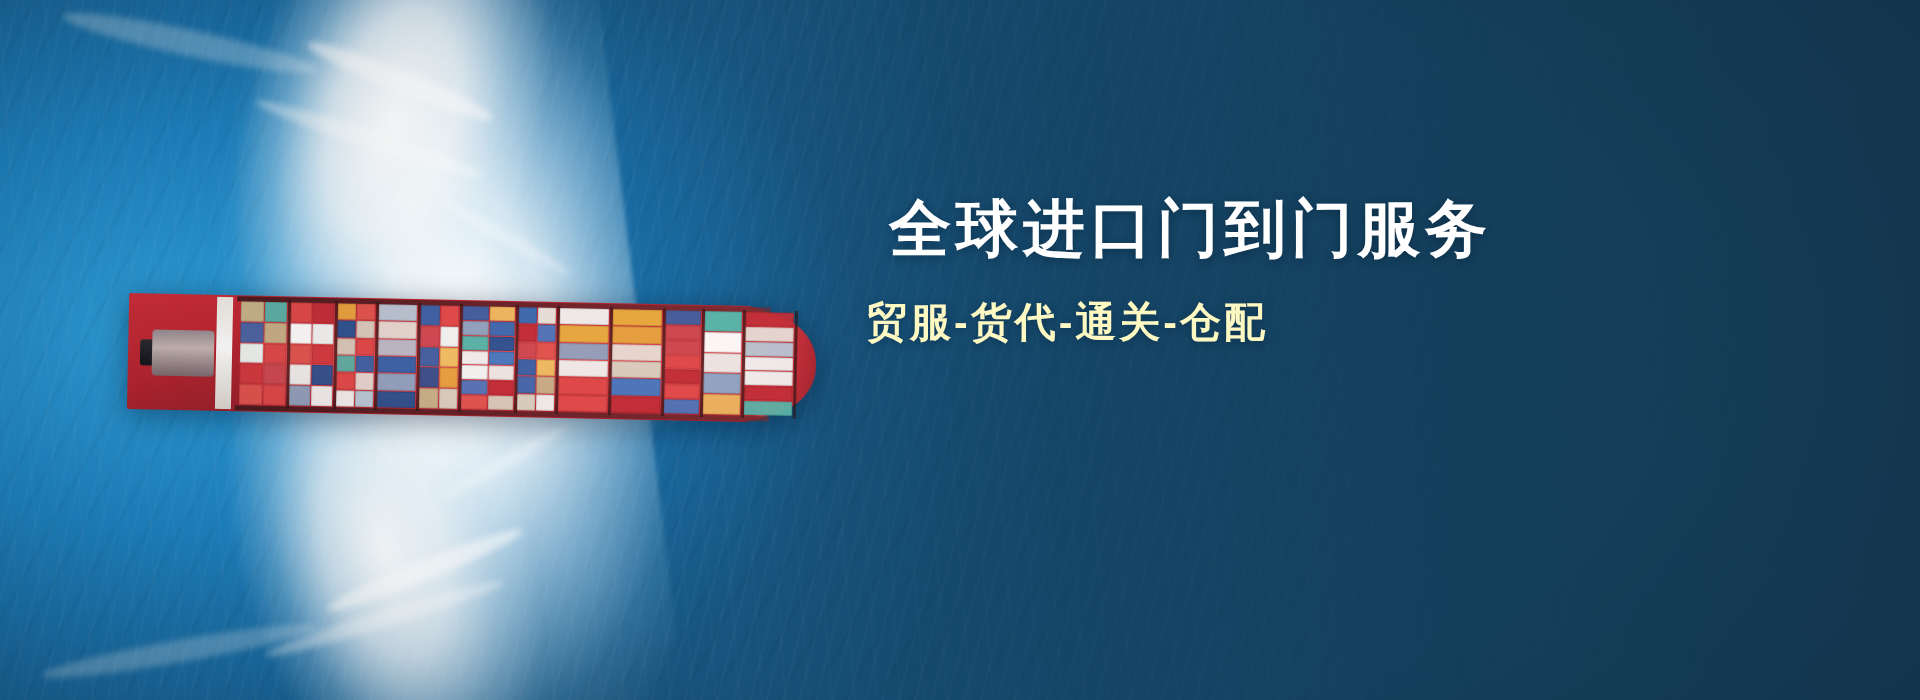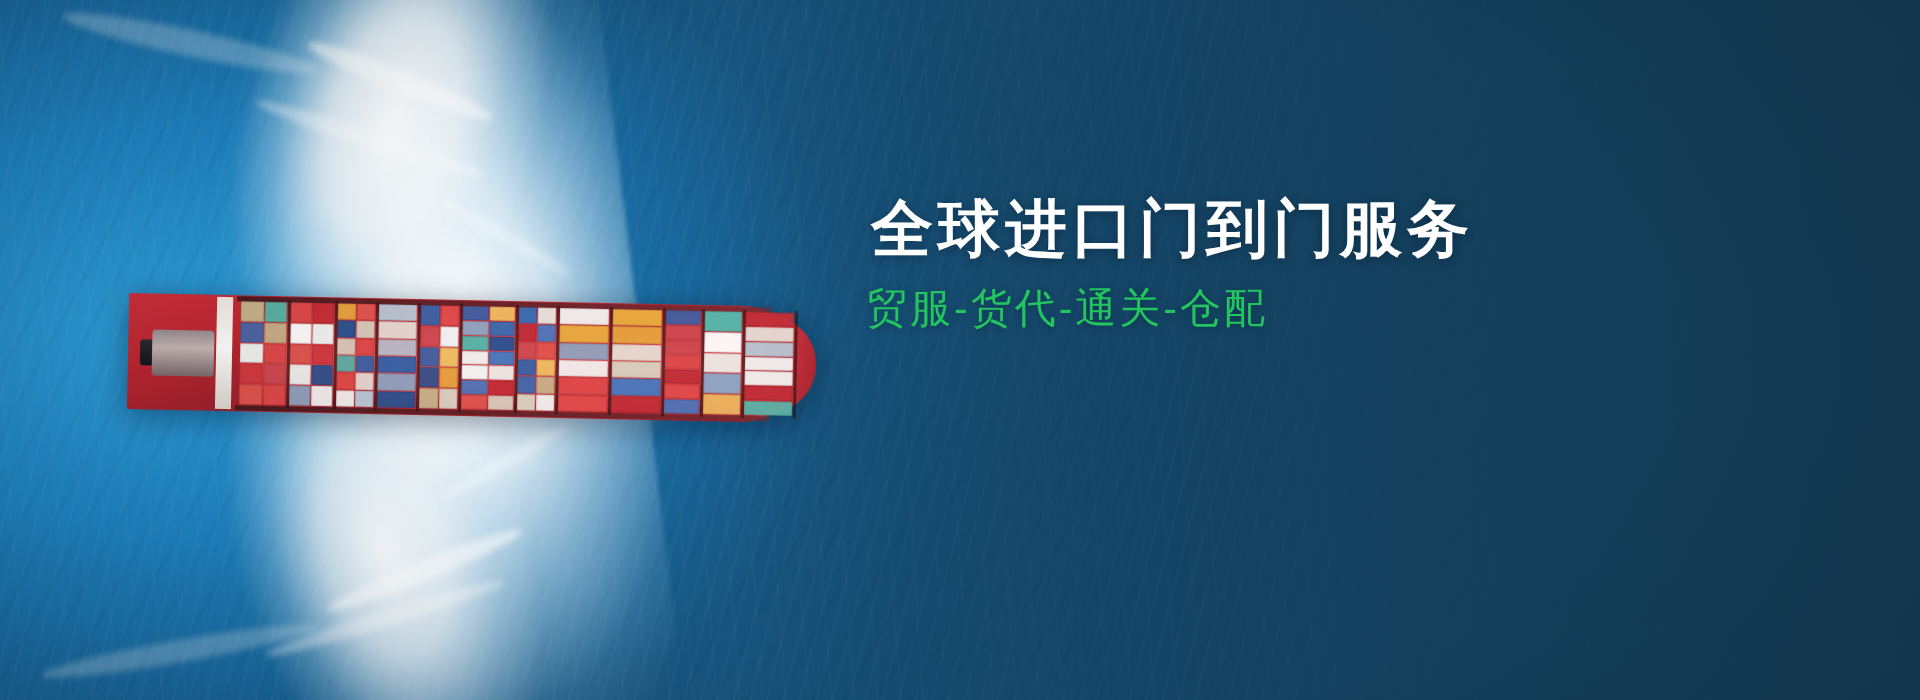--- a/index.html
+++ b/index.html
@@ -149,42 +149,42 @@
     background:rgba(40,22,20,.65);
   }
 
   
   .content {
     position:absolute;
     left:866px; top:196px;
     width:920px;
   }
   .headline-row {
-    display:flex; align-items:flex-end; 
+    display:flex; align-items:flex-end; gap:18px;
   }
   .accent-bar {
     width:5px;
     background:#e8712a;
     flex:0 0 5px;
     margin-top:4px; margin-bottom:6px;
   }
   .headline {
     color:#ffffff;
     font-size:62px;
     font-weight:bold;
     letter-spacing:5px;
     line-height:1.08;
     white-space:nowrap;
     text-shadow:0 2px 10px rgba(0,18,36,.40);
   }
   .subtitle {
-    margin-top:18px;
-    color:#22c55e;
+    margin-top:32px;
+    color:#fef9c3;
     font-size:41px;
-    font-weight:400;
+    font-weight:700;
     letter-spacing:3px;
     white-space:nowrap;
     text-shadow:0 2px 8px rgba(0,18,36,.35);
   }
   .desc {
     margin-top:28px;
     color:#e9eef3;
     font-size:22px;
     line-height:1.68;
     letter-spacing:1.2px;

